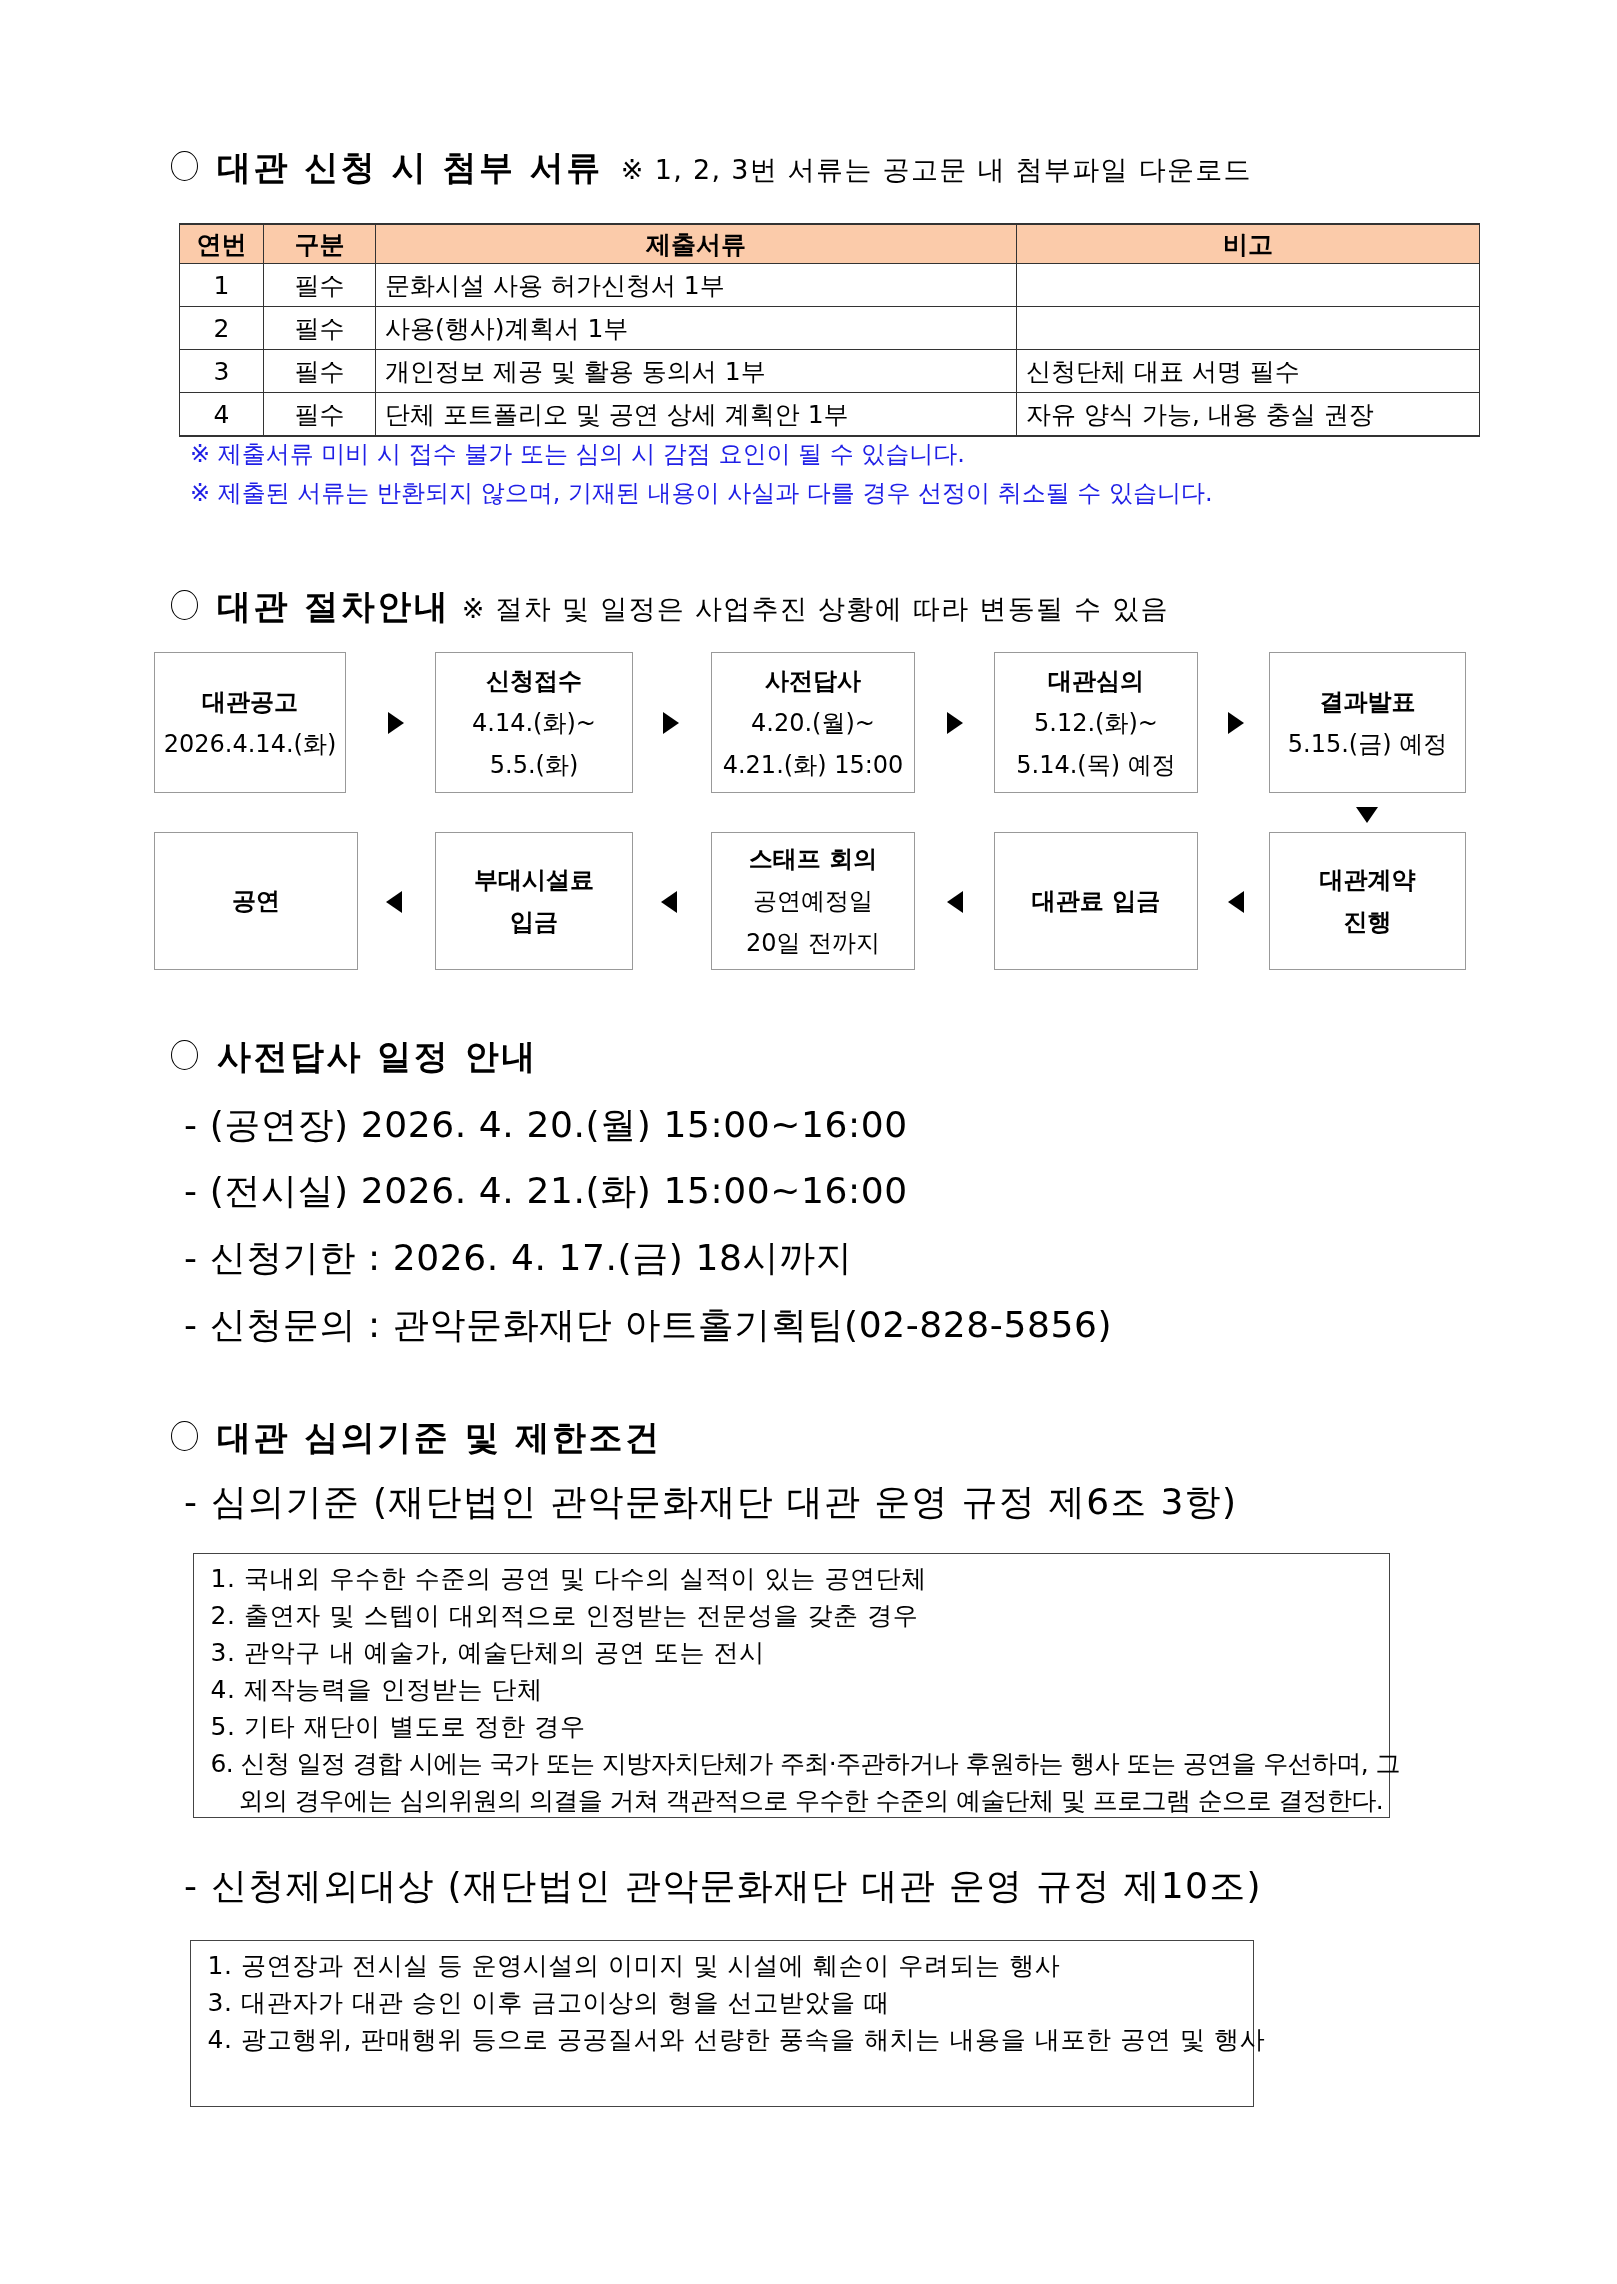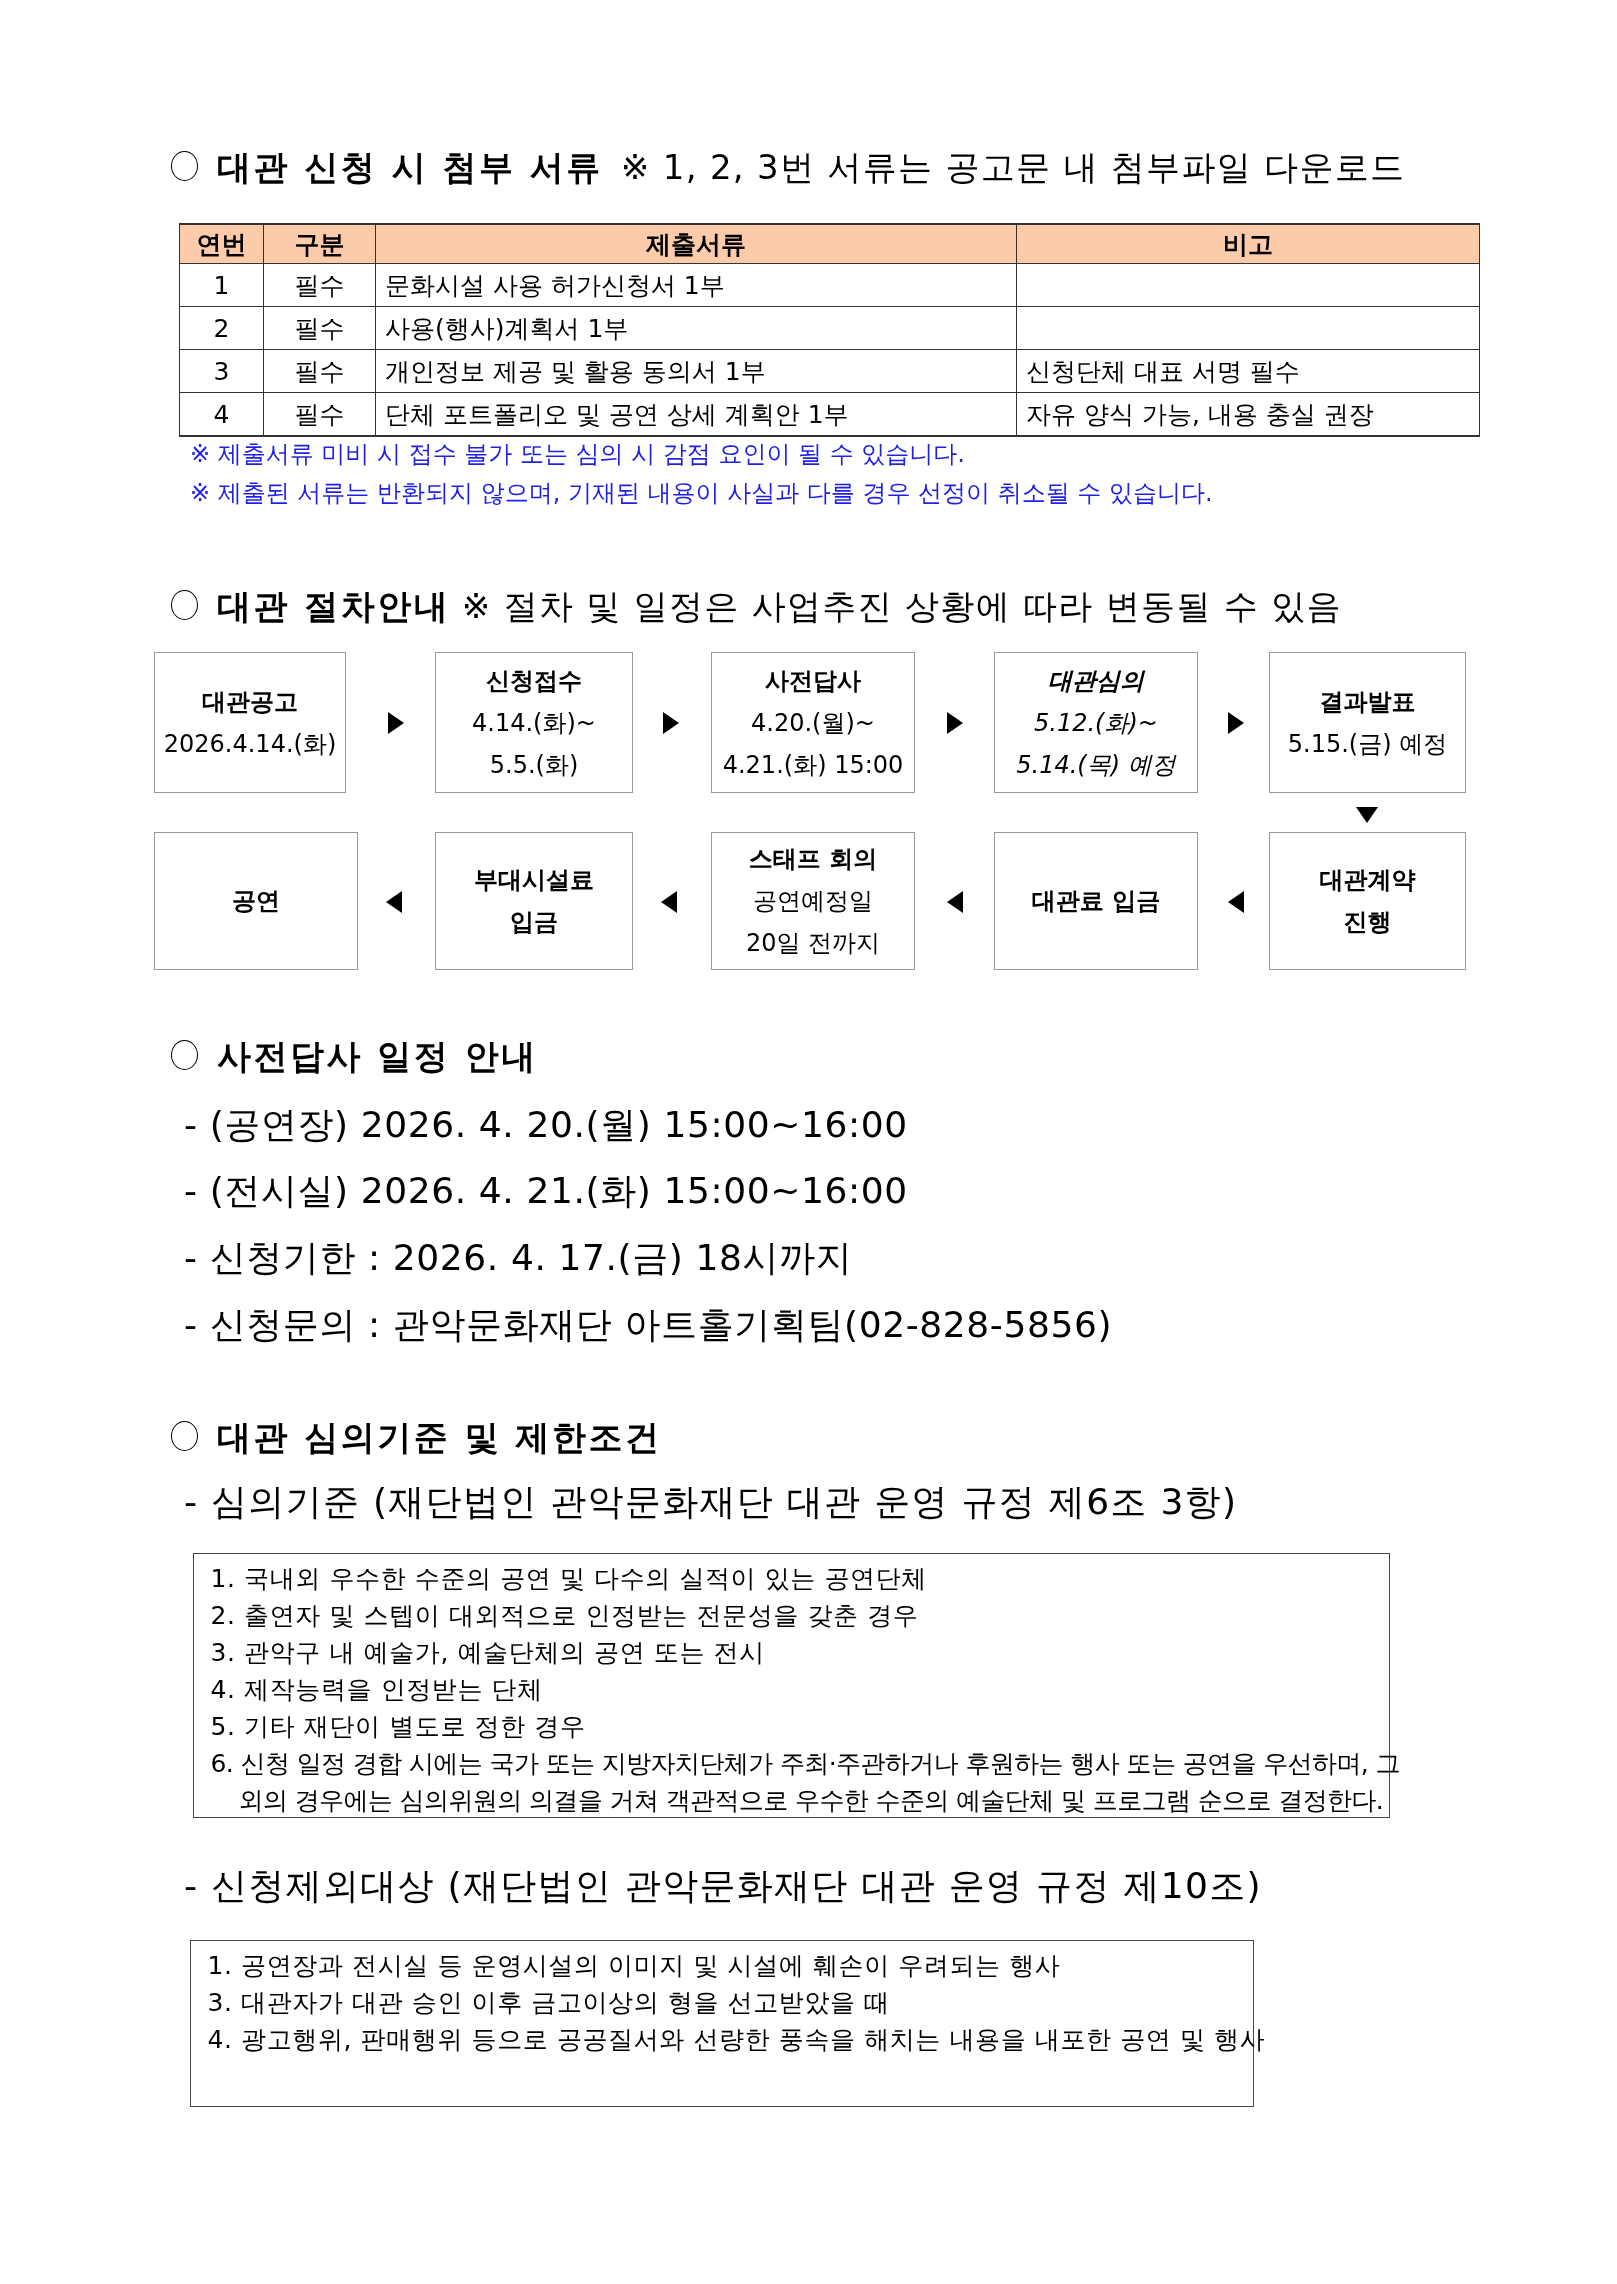--- a/index.html
+++ b/index.html
@@ -2,21 +2,21 @@
 <html style="font-size:10px"><head>
 <meta charset="utf-8">
 <style>
   html, body { margin: 0; padding: 0; background: #ffffff; }
   body { width: 1618px; height: 2284px; position: relative; overflow: hidden;
          font-family: "DejaVu Sans", "Liberation Sans", sans-serif; color: #000; }
   .abs { position: absolute; }
   .sec-title { font-size: 34px; font-weight: bold; white-space: nowrap; letter-spacing: 2.5px; }
   .sec-title .circ { display: inline-block; width: 25px; height: 28px; border: 1.9px solid #000; border-radius: 50%;
                      vertical-align: middle; margin-right: 19px; position: relative; top: -3.8px; }
-  .sec-title .note { font-size: 34px; font-weight: normal; margin-left: 18px; letter-spacing: 1.3px; }
+  .sec-title .note { font-size: 27px; font-weight: normal; margin-left: 18px; letter-spacing: 1.3px; }
   table.docs { position: absolute; left: 179px; top: 223px; width: 1301px; border-collapse: collapse;
                font-size: 25px; }
   table.docs th { background: #fbcbaa; font-weight: bold; height: 36px; border: 1.3px solid #333; border-top: 2.5px solid #333; }
   table.docs td { height: 42px; border: 1.3px solid #333; padding: 0 9px; white-space: nowrap; }
   table.docs tr:last-child td { border-bottom: 2.5px solid #333; }
   table.docs td.c { text-align: center; padding: 0; }
   .blue { color: #1f1fe6; font-size: 24px; white-space: nowrap; }
   .flow-box { position: absolute; border: 1.3px solid #999; background: #fff; box-sizing: border-box;
               display: flex; flex-direction: column; align-items: center; justify-content: center;
               text-align: center; font-size: 24px; line-height: 42px; }
@@ -102,21 +102,21 @@
 </div>
 <div class="arrow right" style="left:663px; top:712px;"></div>
 
 <div class="flow-box" style="left:711px; top:652px; width:204px; height:141px;">
   <div class="t">사전답사</div>
   <div>4.20.(월)~</div>
   <div>4.21.(화)  15:00</div>
 </div>
 <div class="arrow right" style="left:947px; top:712px;"></div>
 
-<div class="flow-box" style="left:994px; top:652px; width:204px; height:141px;font-style:italic;">
+<div class="flow-box" style="left:994px; top:652px; width:204px; height:141px;">
   <div class="t">대관심의</div>
   <div>5.12.(화)~</div>
   <div>5.14.(목)  예정</div>
 </div>
 <div class="arrow right" style="left:1228px; top:712px;"></div>
 
 <div class="flow-box" style="left:1269px; top:652px; width:197px; height:141px;">
   <div class="t">결과발표</div>
   <div>5.15.(금)  예정</div>
 </div>

